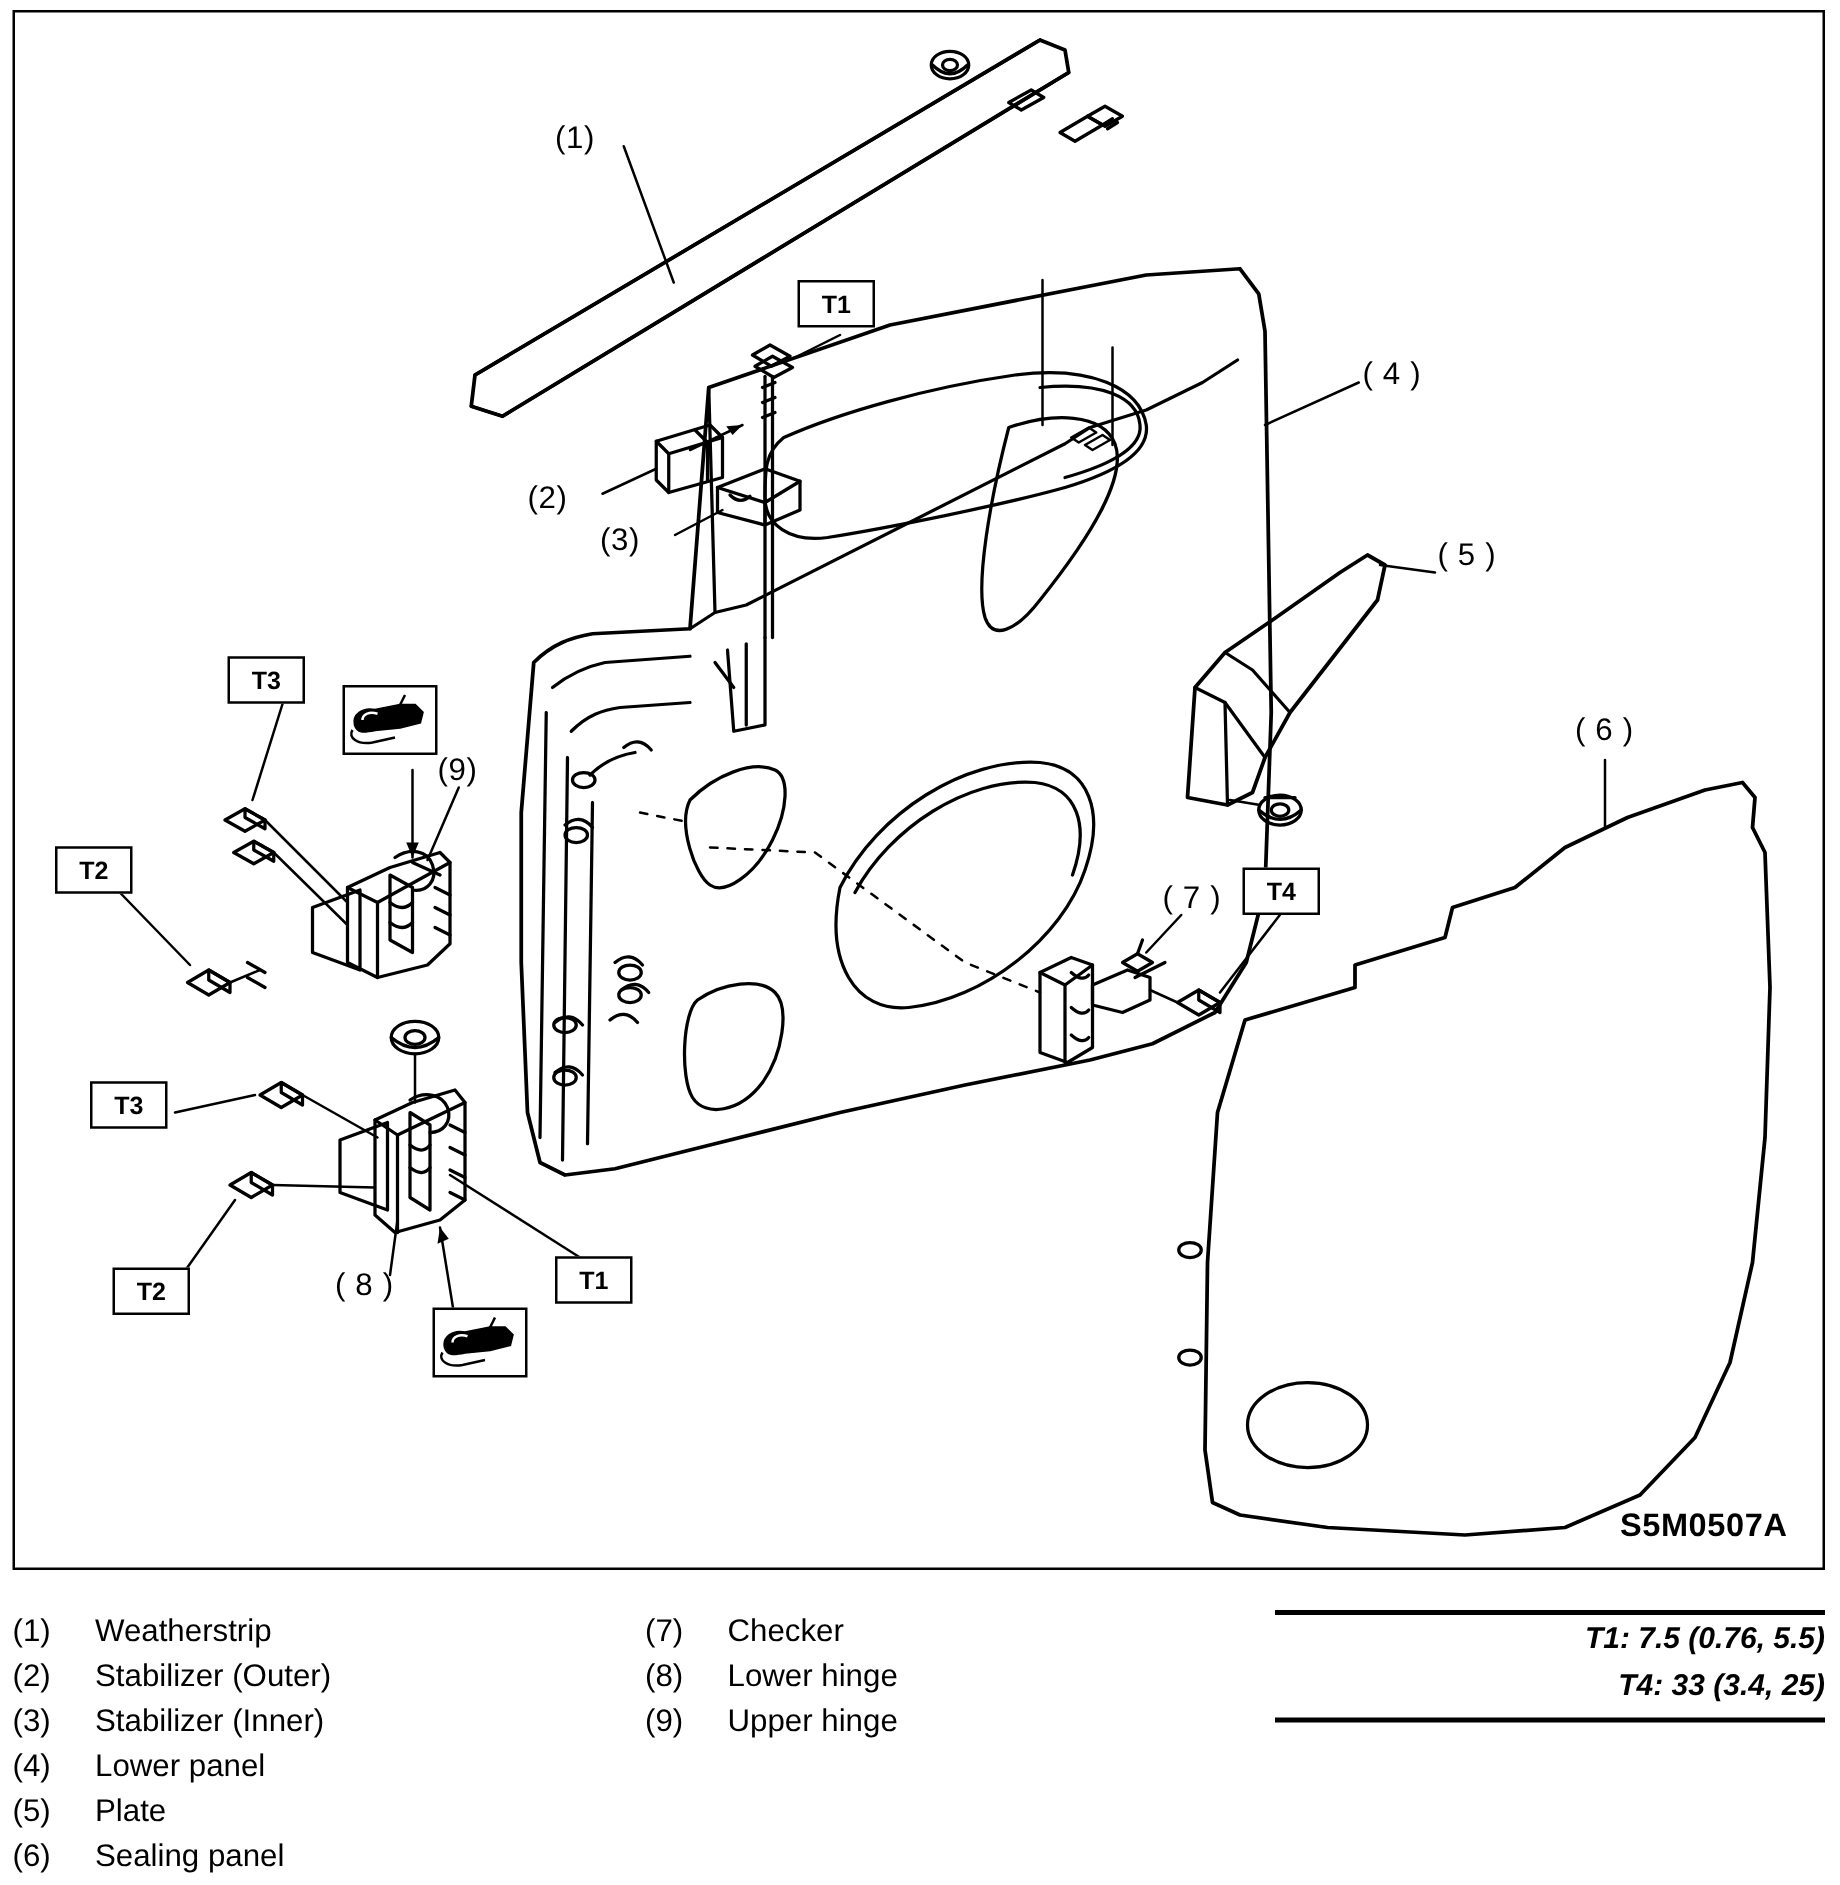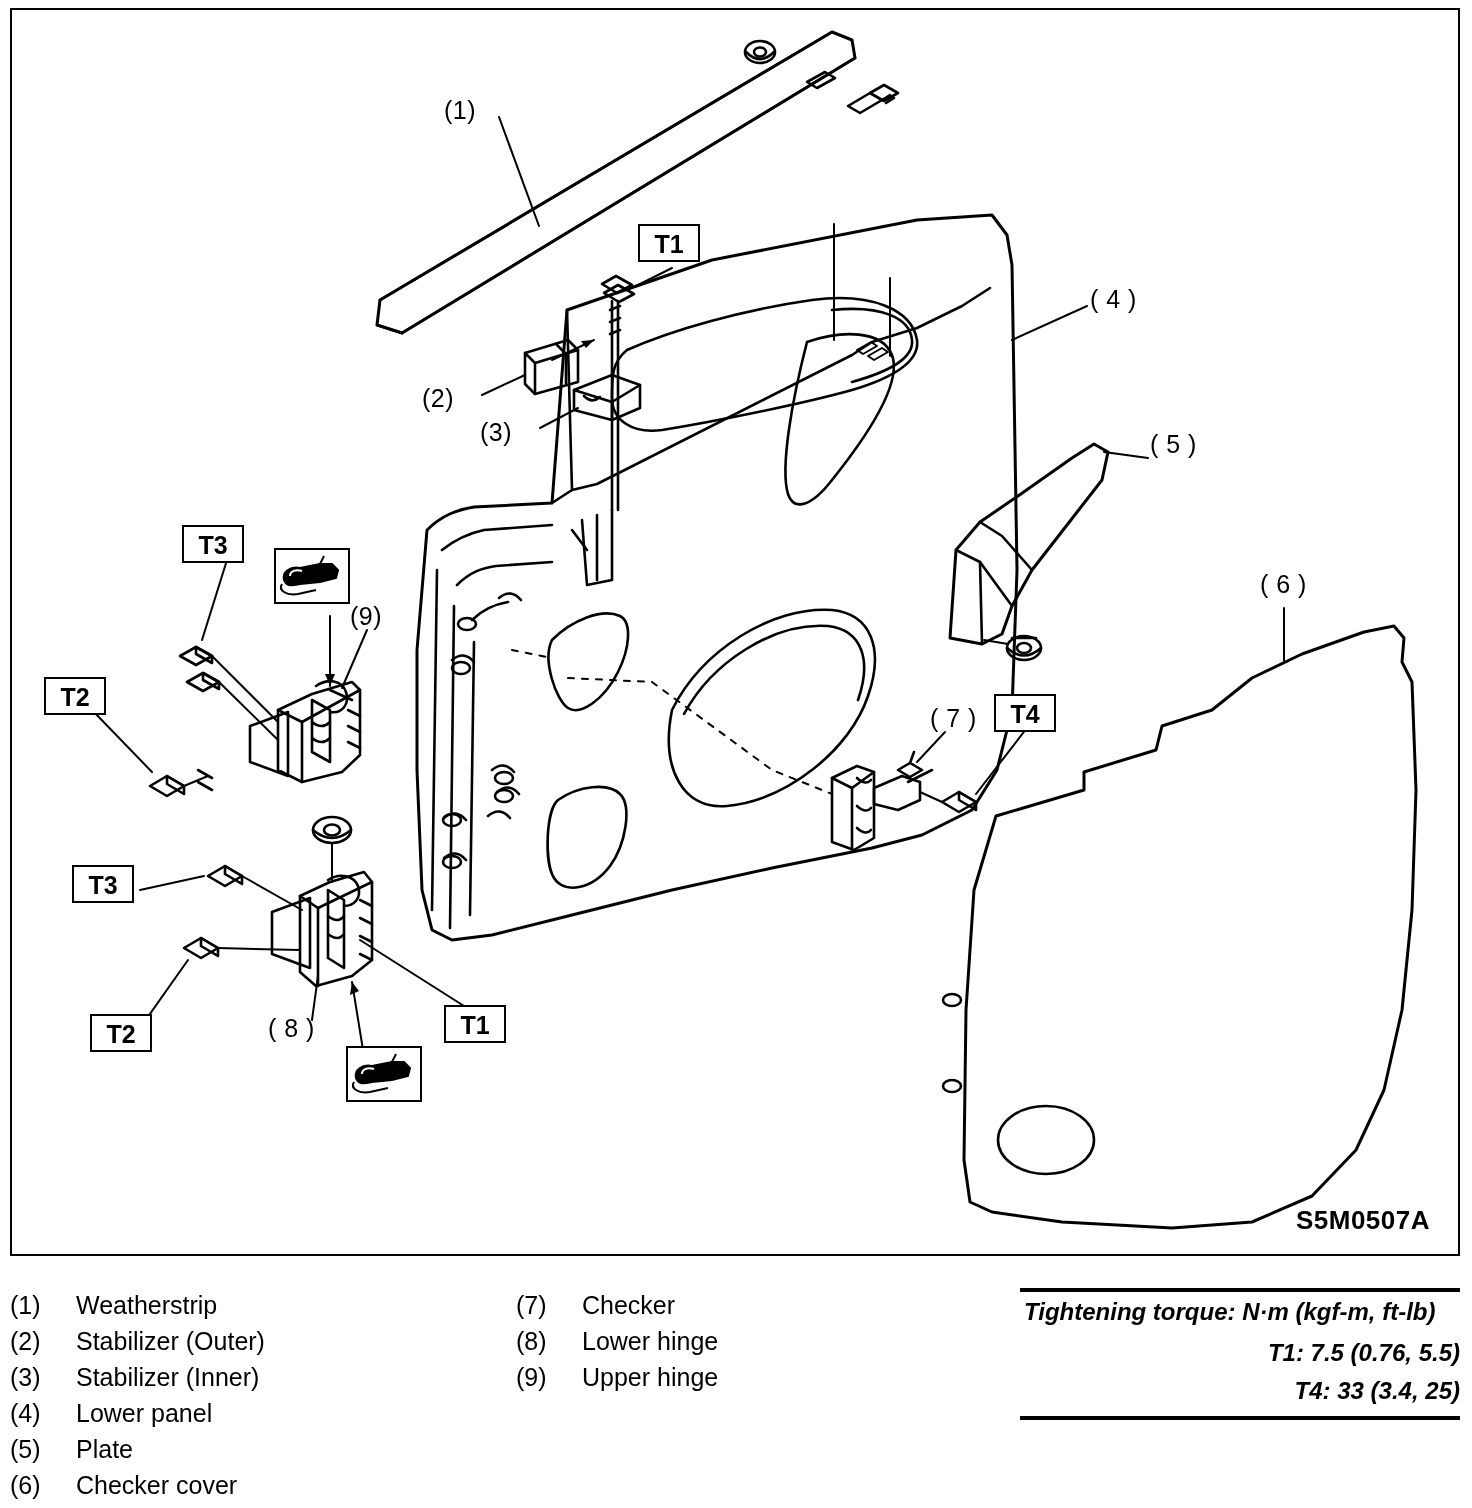--- a/index.html
+++ b/index.html
@@ -41,21 +41,21 @@
     font-size: 25px;
     font-family: "Liberation Sans", sans-serif;
     white-space: nowrap;
     letter-spacing: 0.5px;
   }
   
   .tbox {
     position: absolute;
     border: 2px solid #000;
     background: #fff;
-    font-size: 25px;
+    font-size: 20px;
     font-weight: bold;
     text-align: center;
     line-height: 36px;
     height: 38px;
     width: 62px;
     box-sizing: border-box;
     font-family: "Liberation Sans", sans-serif;
   }
   
   .greasebox {
@@ -483,40 +483,39 @@
       <div class="legend-row">
         <span class="legend-num">(4)</span>
         <span class="legend-label">Lower panel</span>
       </div>
       <div class="legend-row">
         <span class="legend-num">(5)</span>
         <span class="legend-label">Plate</span>
       </div>
       <div class="legend-row">
         <span class="legend-num">(6)</span>
-        <span class="legend-label">Checker cover</span>
+        <span class="legend-label">Sealing panel</span>
       </div>
     </div>
     <div class="legend-col right">
       <div class="legend-row">
         <span class="legend-num">(7)</span>
         <span class="legend-label">Checker</span>
       </div>
       <div class="legend-row">
         <span class="legend-num">(8)</span>
         <span class="legend-label">Lower hinge</span>
       </div>
       <div class="legend-row">
         <span class="legend-num">(9)</span>
         <span class="legend-label">Upper hinge</span>
       </div>
     </div>
   </div>
 
   <div class="torque-table">
     <div class="torque-rule"></div>
-    <div class="torque-title">Tightening torque: N·m (kgf-m, ft-lb)</div>
     <div class="torque-row">T1: 7.5 (0.76, 5.5)</div>
     <div class="torque-row">T4: 33 (3.4, 25)</div>
     <div class="torque-rule-bottom"></div>
   </div>
 
 </div>
 
 </body></html>

